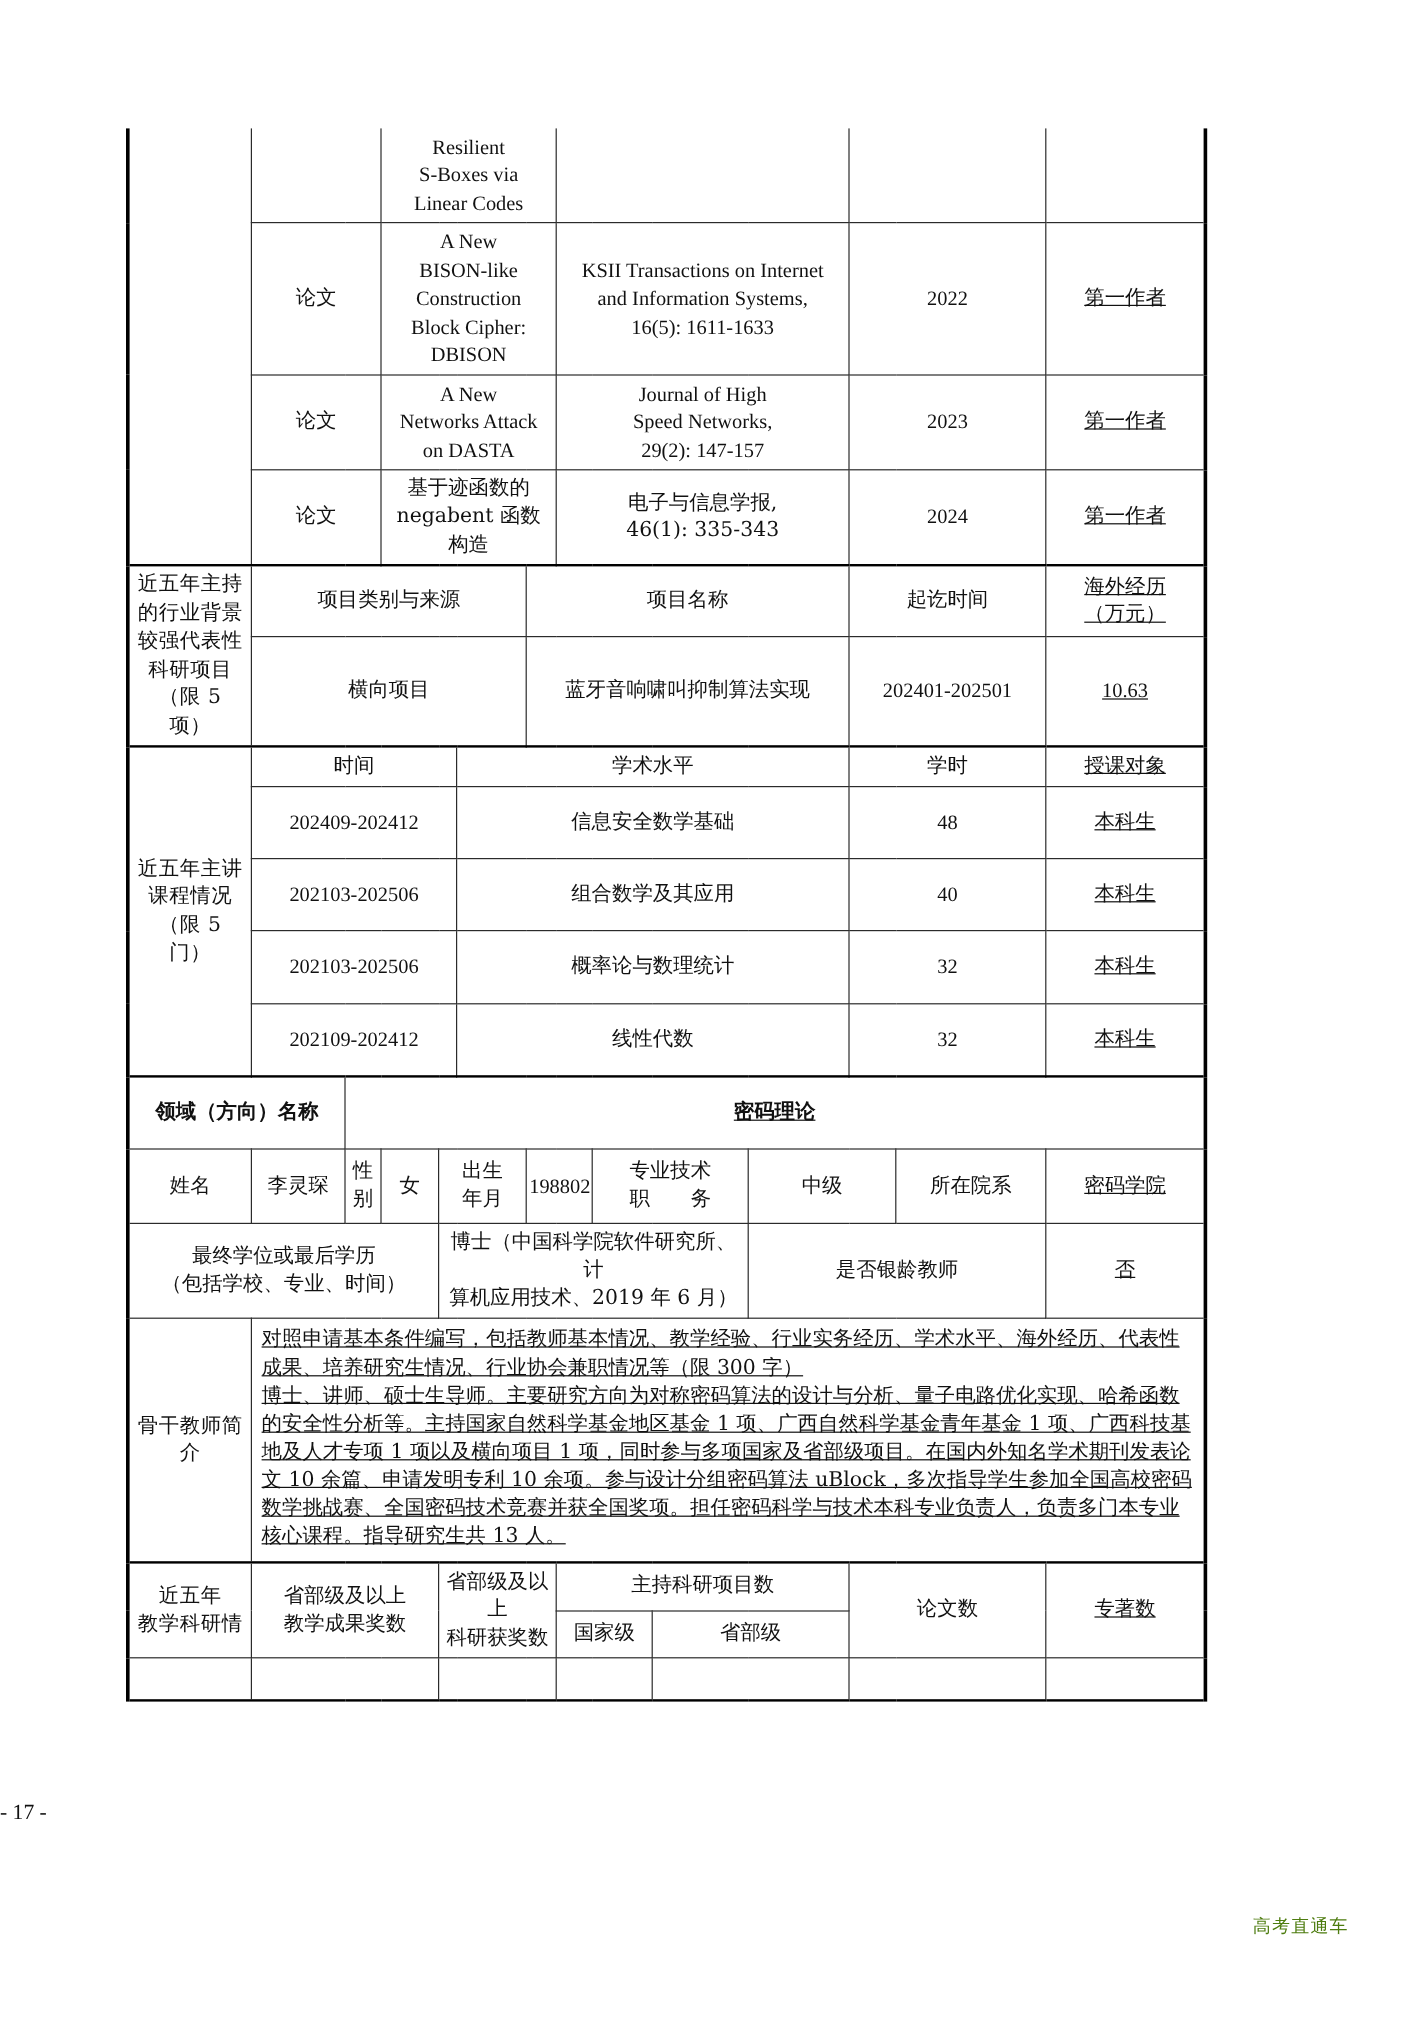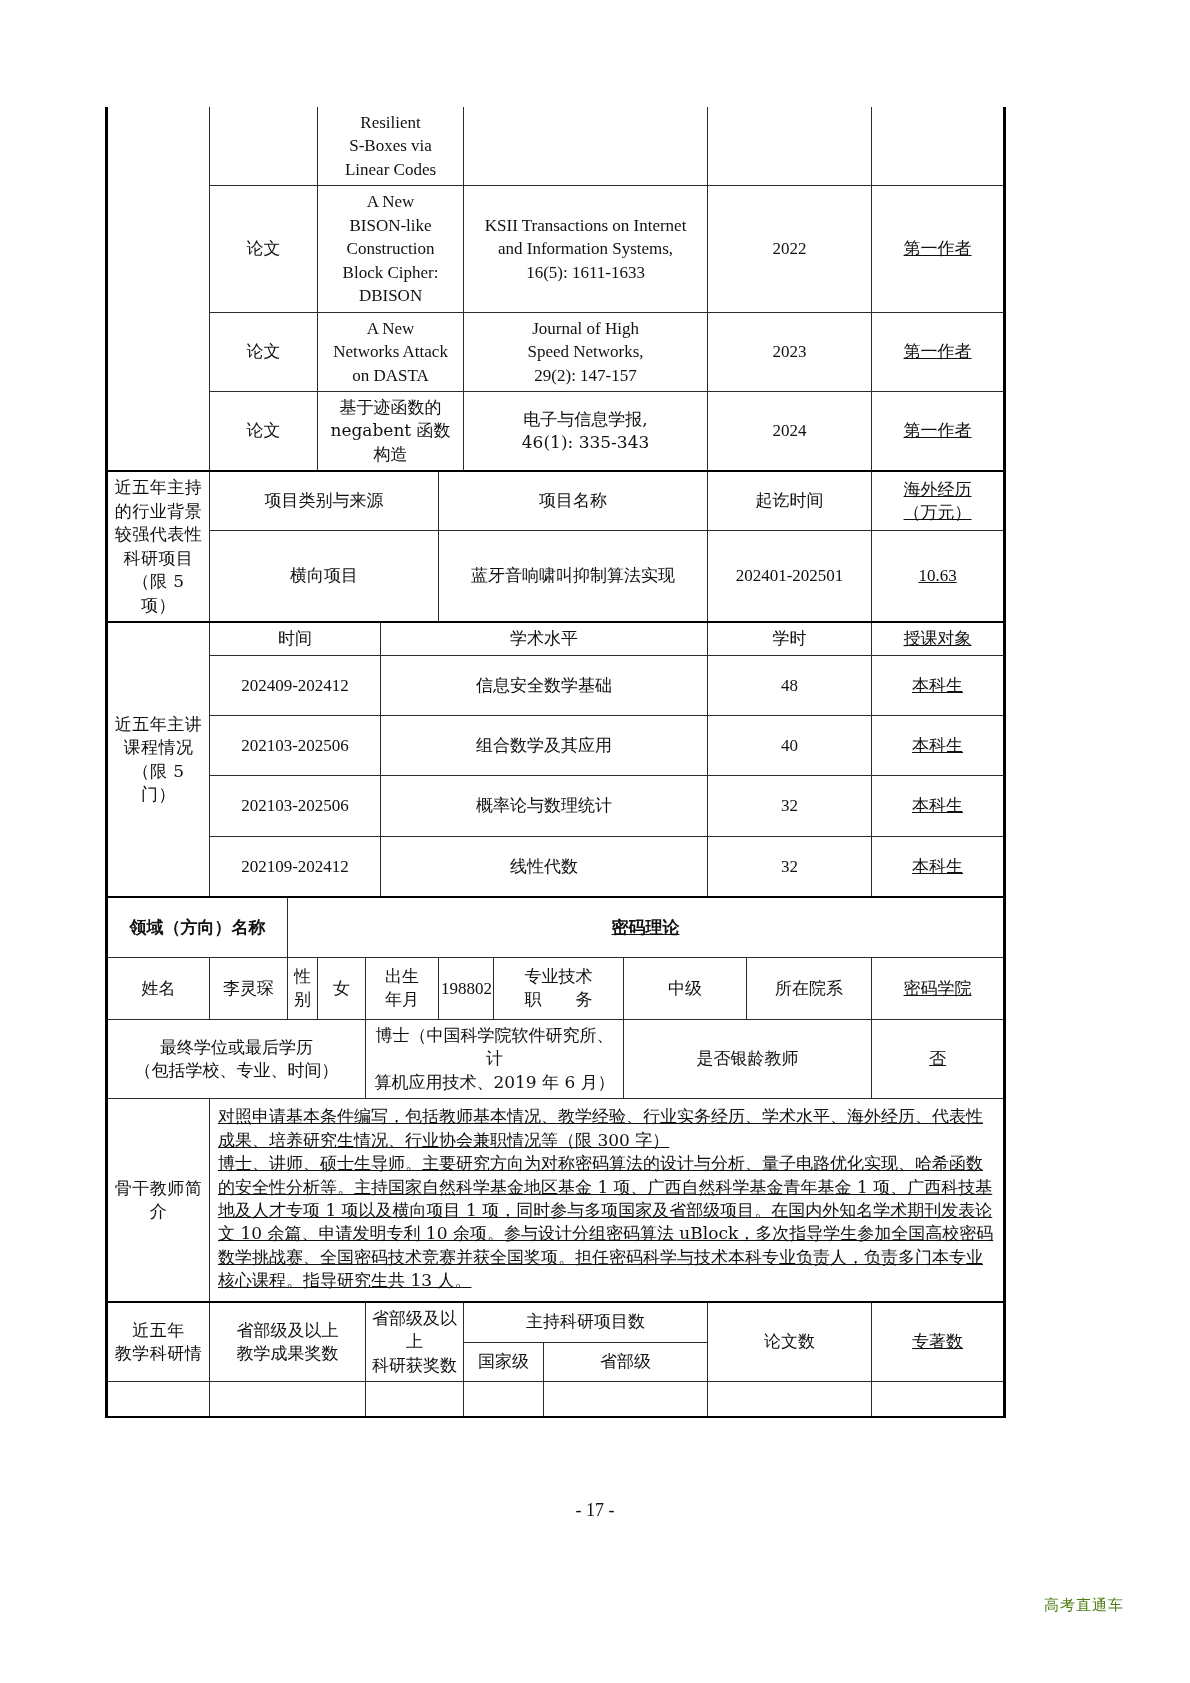--- a/index.html
+++ b/index.html
@@ -75,21 +75,21 @@
 
   .tight { padding: 18px 3px !important; }
 
   .smallpad { padding: 3px 2px !important; }
 
   .page-num {
     position: absolute;
     left: 0;
     top: 1500px;
     width: 1190px;
-    text-align: center;
+    text-align: left;
     font-size: 18px;
     font-family: "Liberation Serif", serif;
     color: #111;
   }
   .watermark {
     position: absolute;
     right: 66px;
     top: 1596px;
     font-size: 15px;
     color: #4d7c0f;

